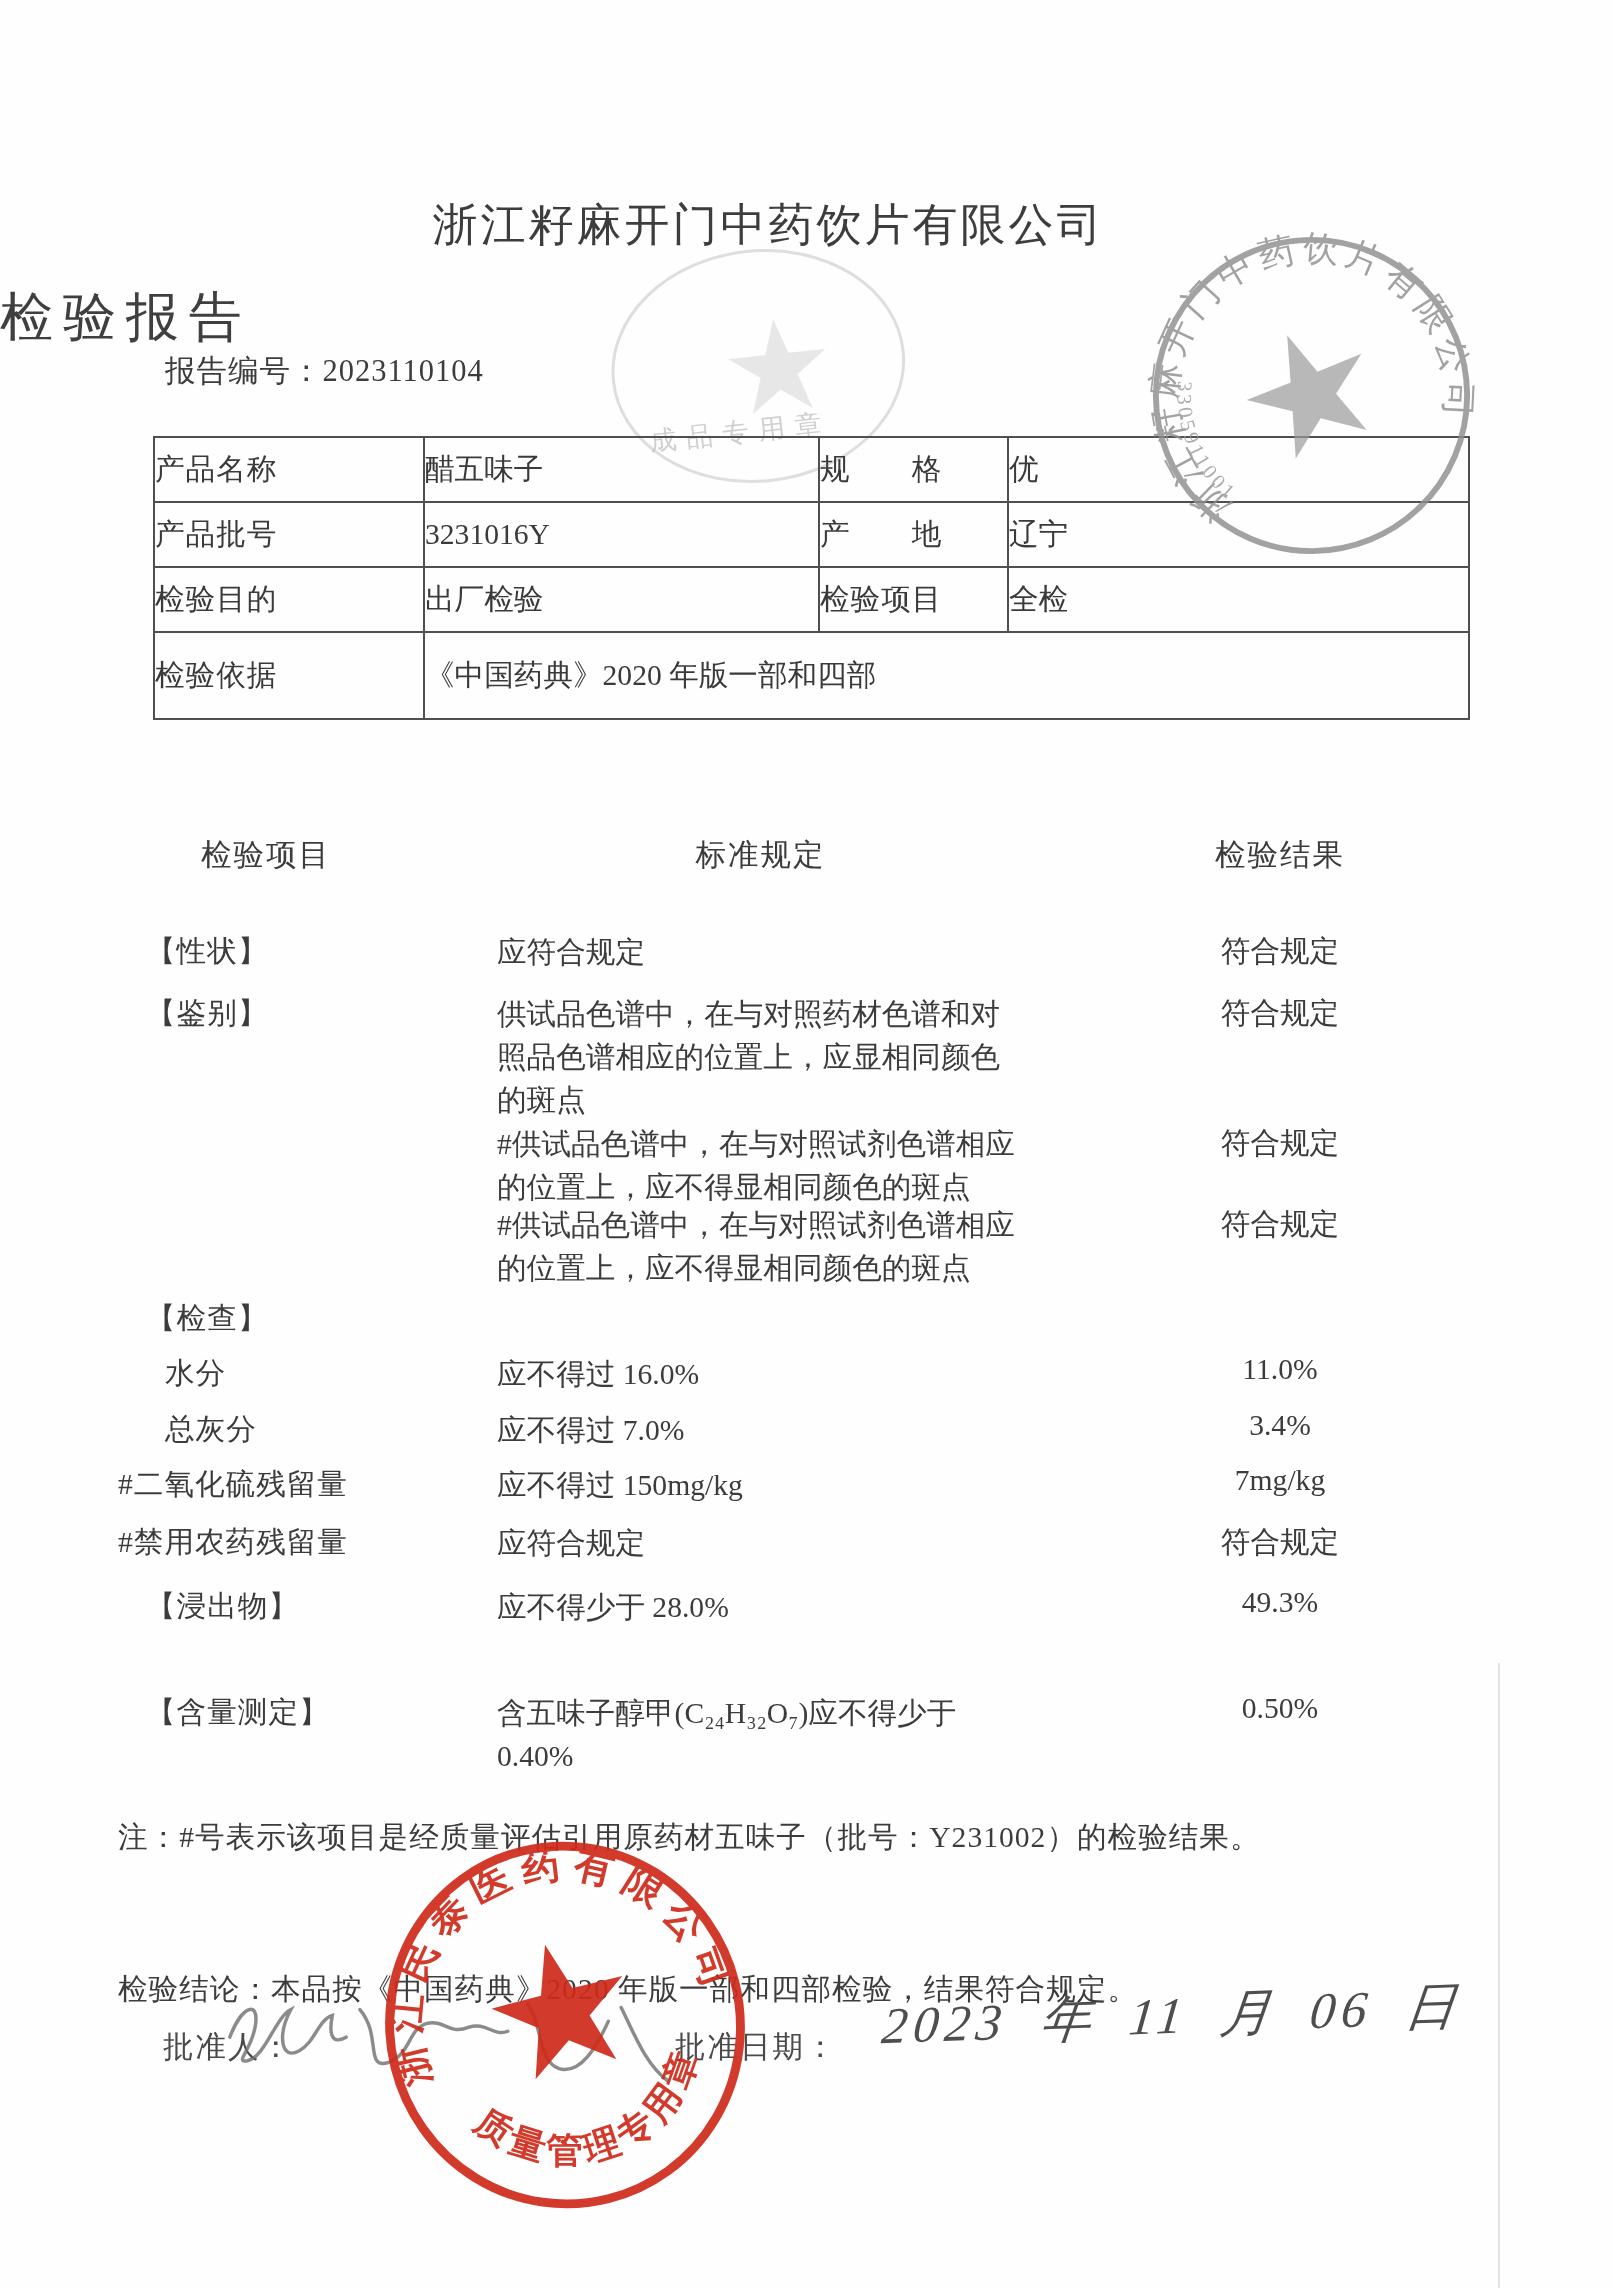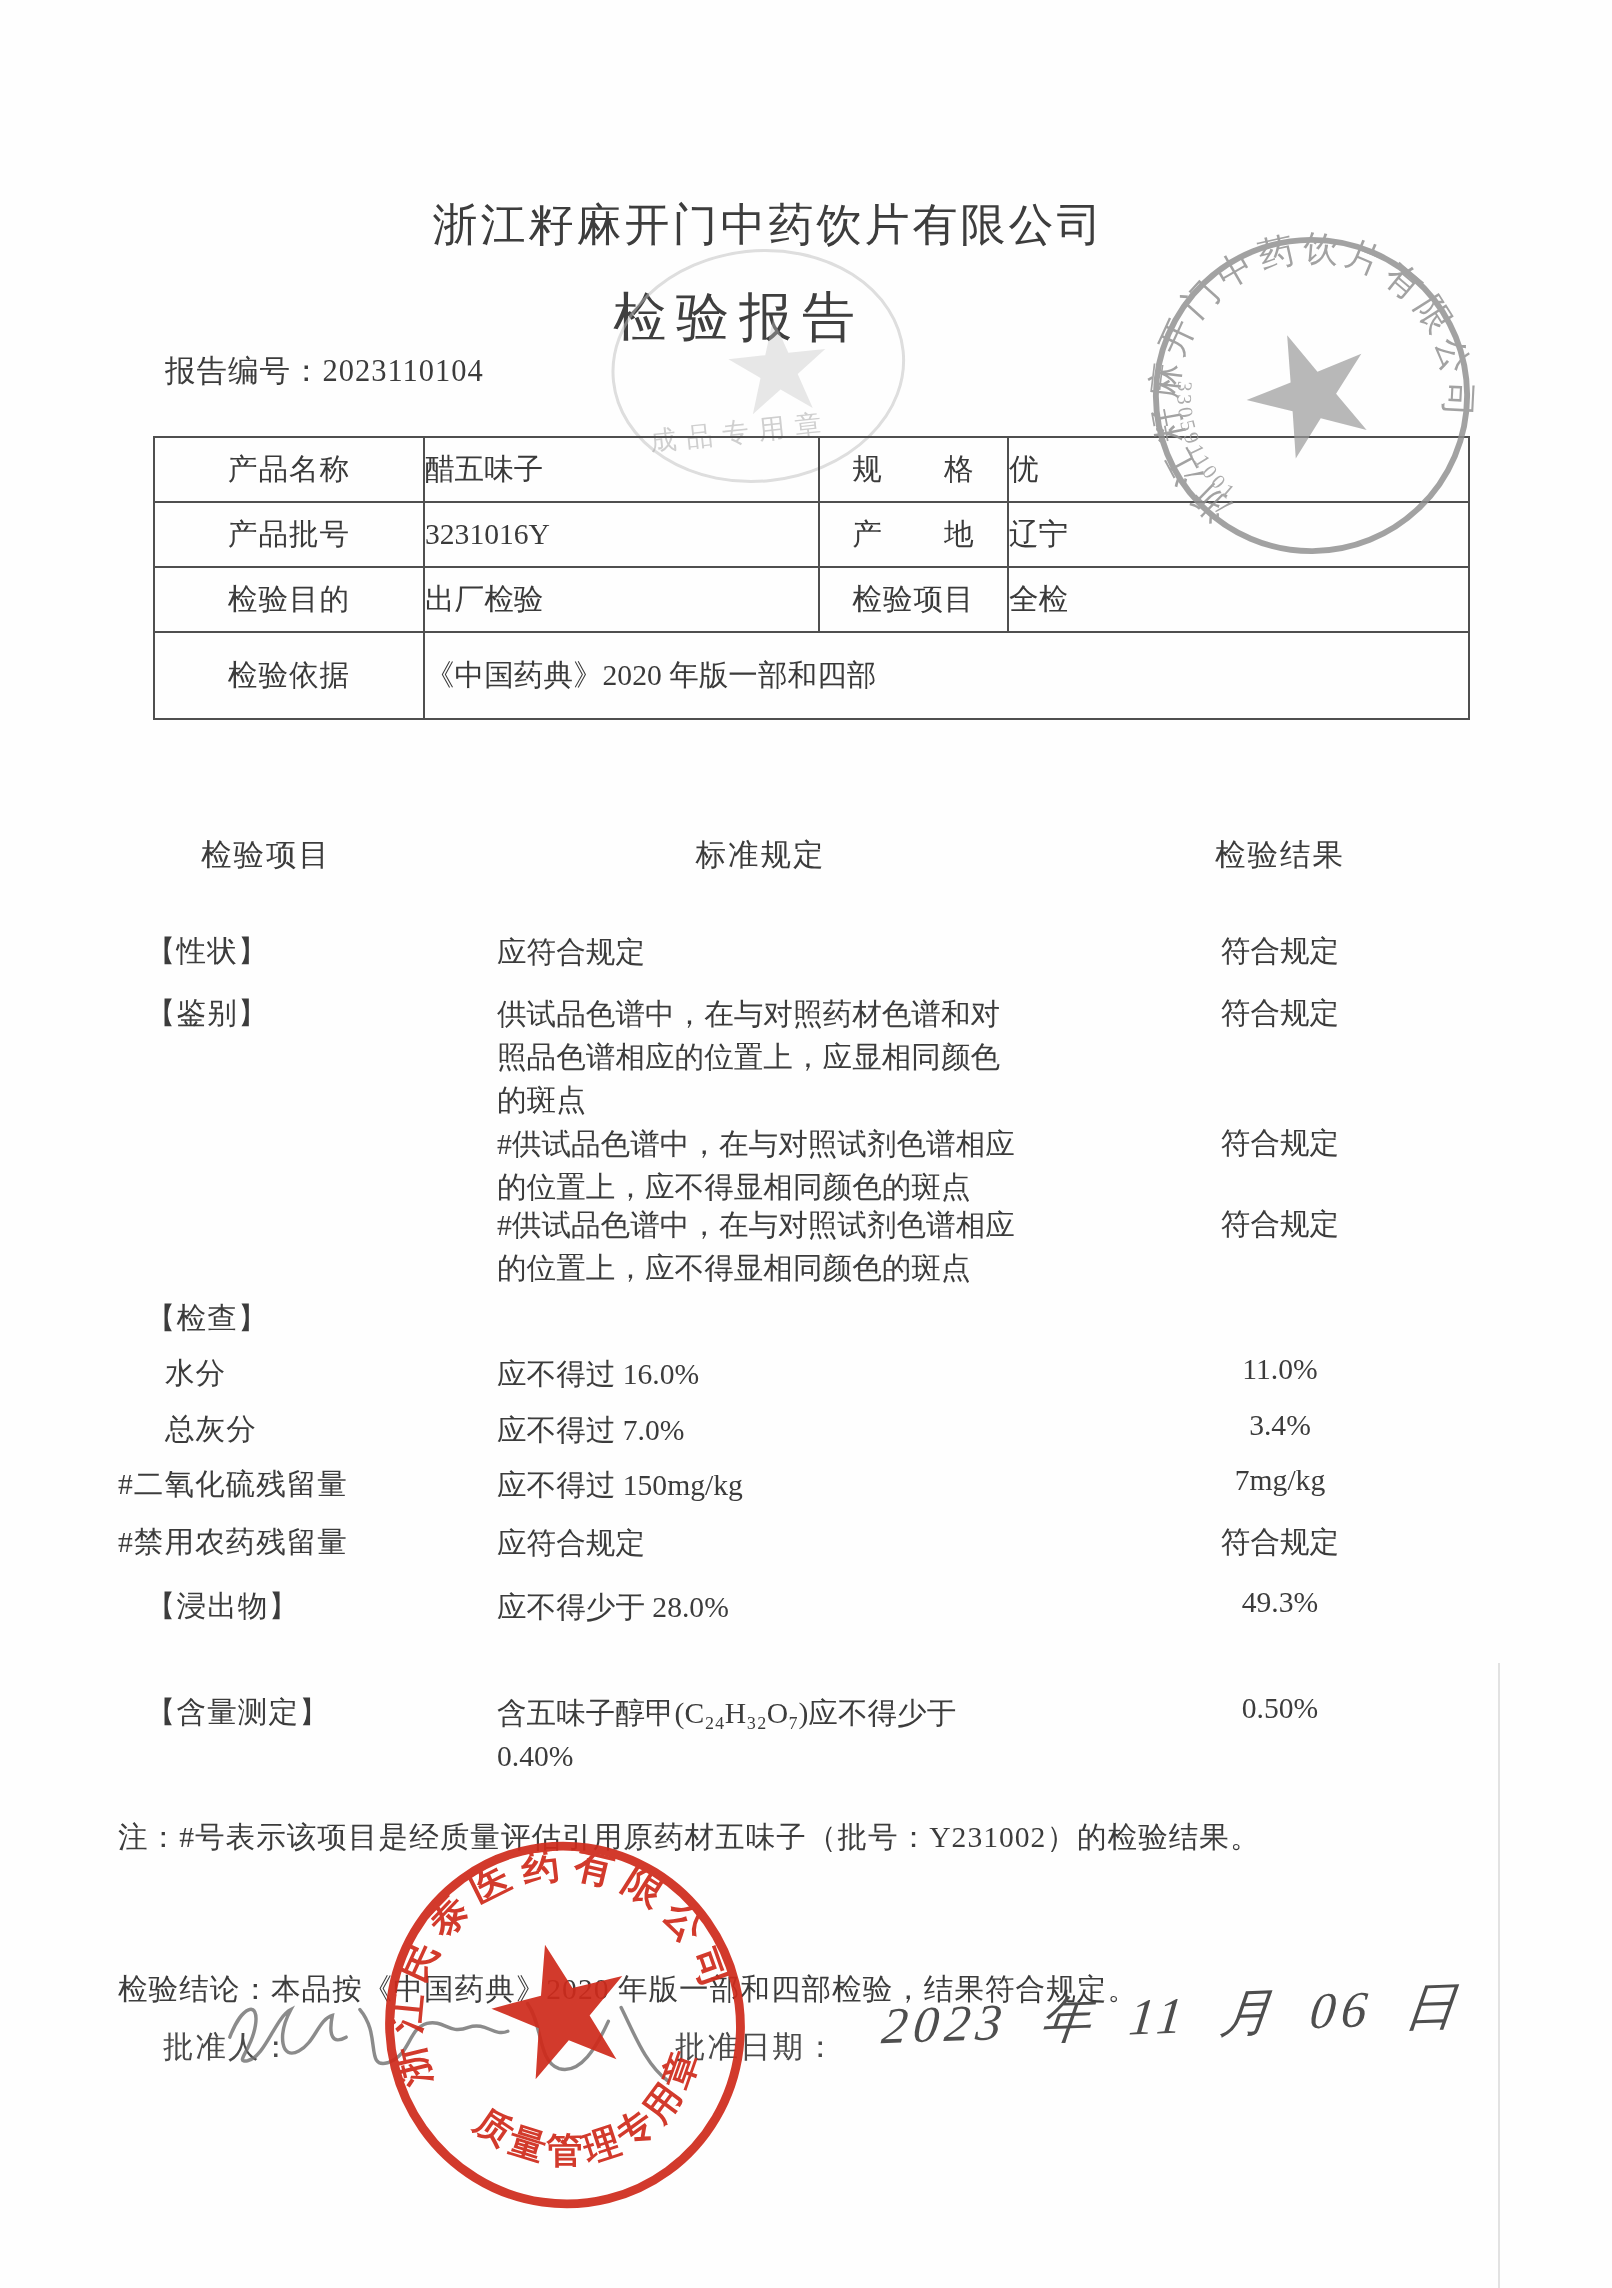--- a/index.html
+++ b/index.html
@@ -2,28 +2,28 @@
 <html><head>
 <meta charset="utf-8">
 <style>
   html,body{margin:0;padding:0;background:#ffffff;}
   .page{
     position:relative;width:1613px;height:2288px;background:#fefefe;
     font-family:"Liberation Serif","DejaVu Serif",serif;color:#3c3c3c;overflow:hidden;
   }
   .title{position:absolute;left:0;top:195px;width:1537px;text-align:center;
          font-size:45px;letter-spacing:3px;color:#3d3d3d;}
-  .subtitle{position:absolute;left:0;top:282px;width:1478px;text-align:center;
+  .subtitle{position:absolute;left:0;top:282px;width:1478px;
          font-size:53px;letter-spacing:9.9px;color:#3f3f3f;}
   .report-no{position:absolute;left:165px;top:351px;font-size:30.5px;letter-spacing:1px;}
   table.info{position:absolute;left:153px;top:436px;width:1315px;border-collapse:collapse;
          font-size:29.6px;color:#3a3a3a;table-layout:fixed;}
   table.info td{border:2px solid #4f4f4f;height:63px;padding:0;}
   table.info tr.tall td{height:85px;}
-  td.lab{text-align:center;letter-spacing:1px;}
+  td.lab{letter-spacing:1px;}
   td.val{padding-left:25.6px;}
   .rh{position:absolute;font-size:30.5px;text-align:center;letter-spacing:2px;}
   .ri{position:absolute;left:146px;font-size:29.6px;letter-spacing:1px;}
   .ind-b{left:165px;}
   .ind-c{left:118px;}
   .rs{position:absolute;left:497px;width:527px;font-size:29.6px;line-height:43px;}
   .rr{position:absolute;left:1162px;width:236px;text-align:center;font-size:29.6px;}
   .note-line{position:absolute;left:118px;top:1817px;font-size:29.6px;letter-spacing:1px;text-align:center;}
   .concl-line{position:absolute;left:118px;top:1969px;font-size:29.6px;letter-spacing:1px;}
   .appr-label{position:absolute;font-size:30.5px;letter-spacing:2px;color:#4a4a4a;}

